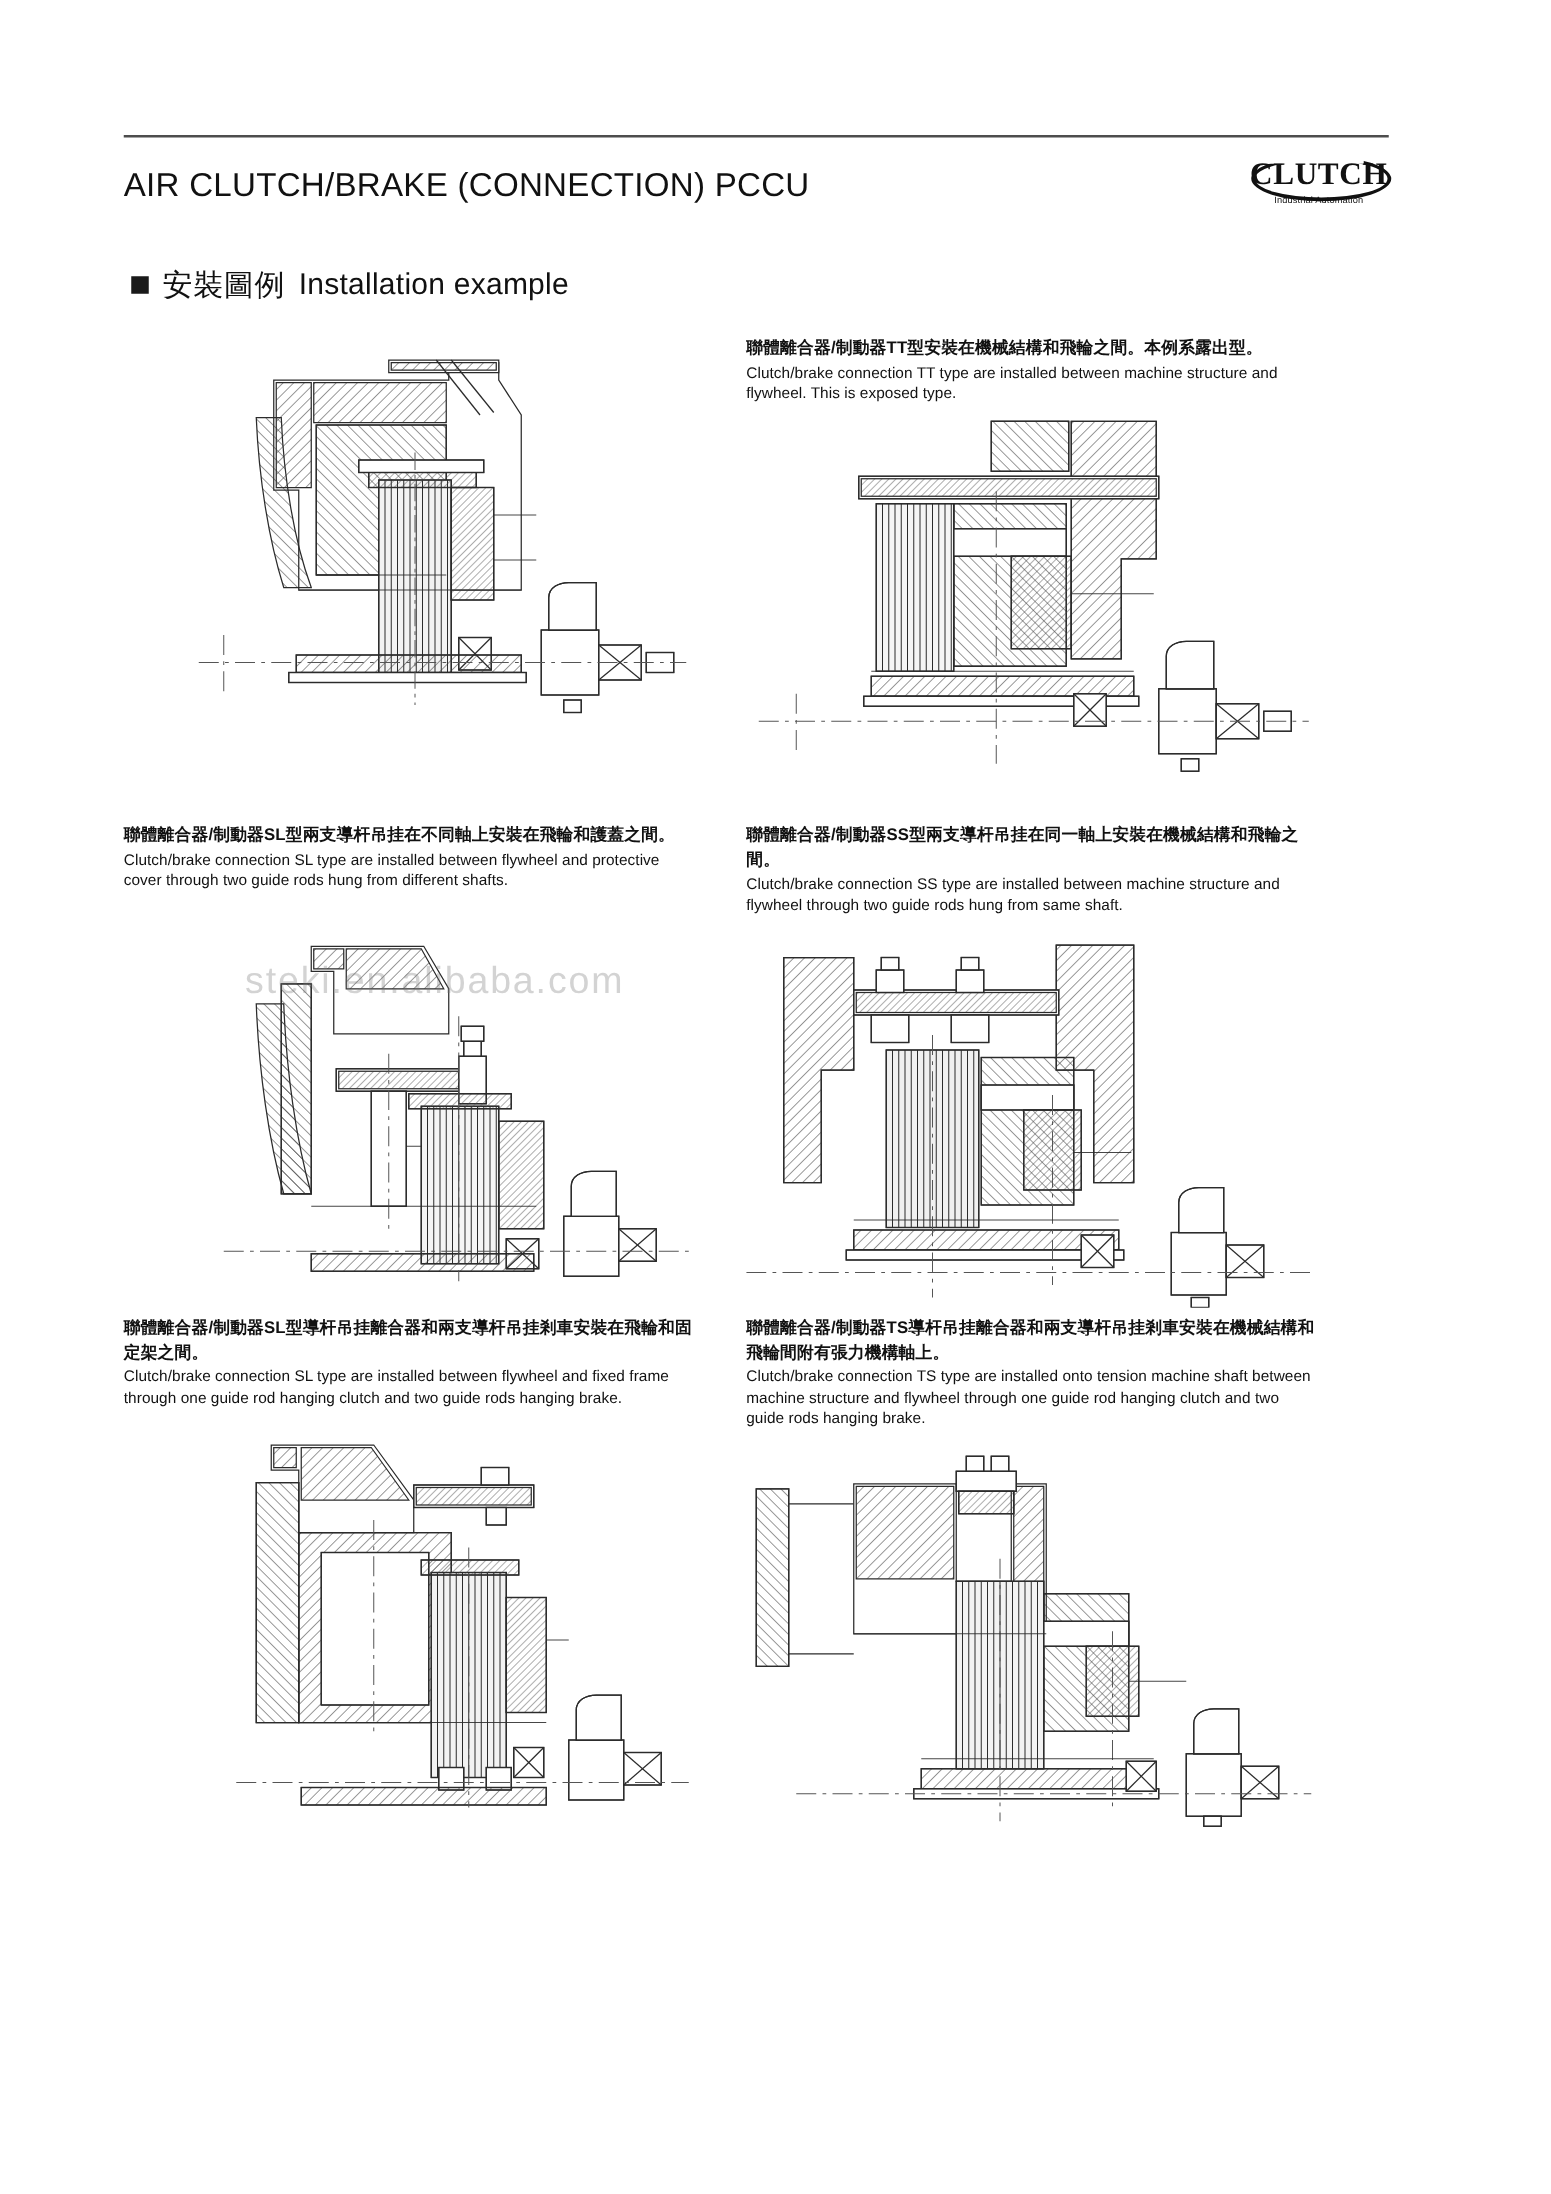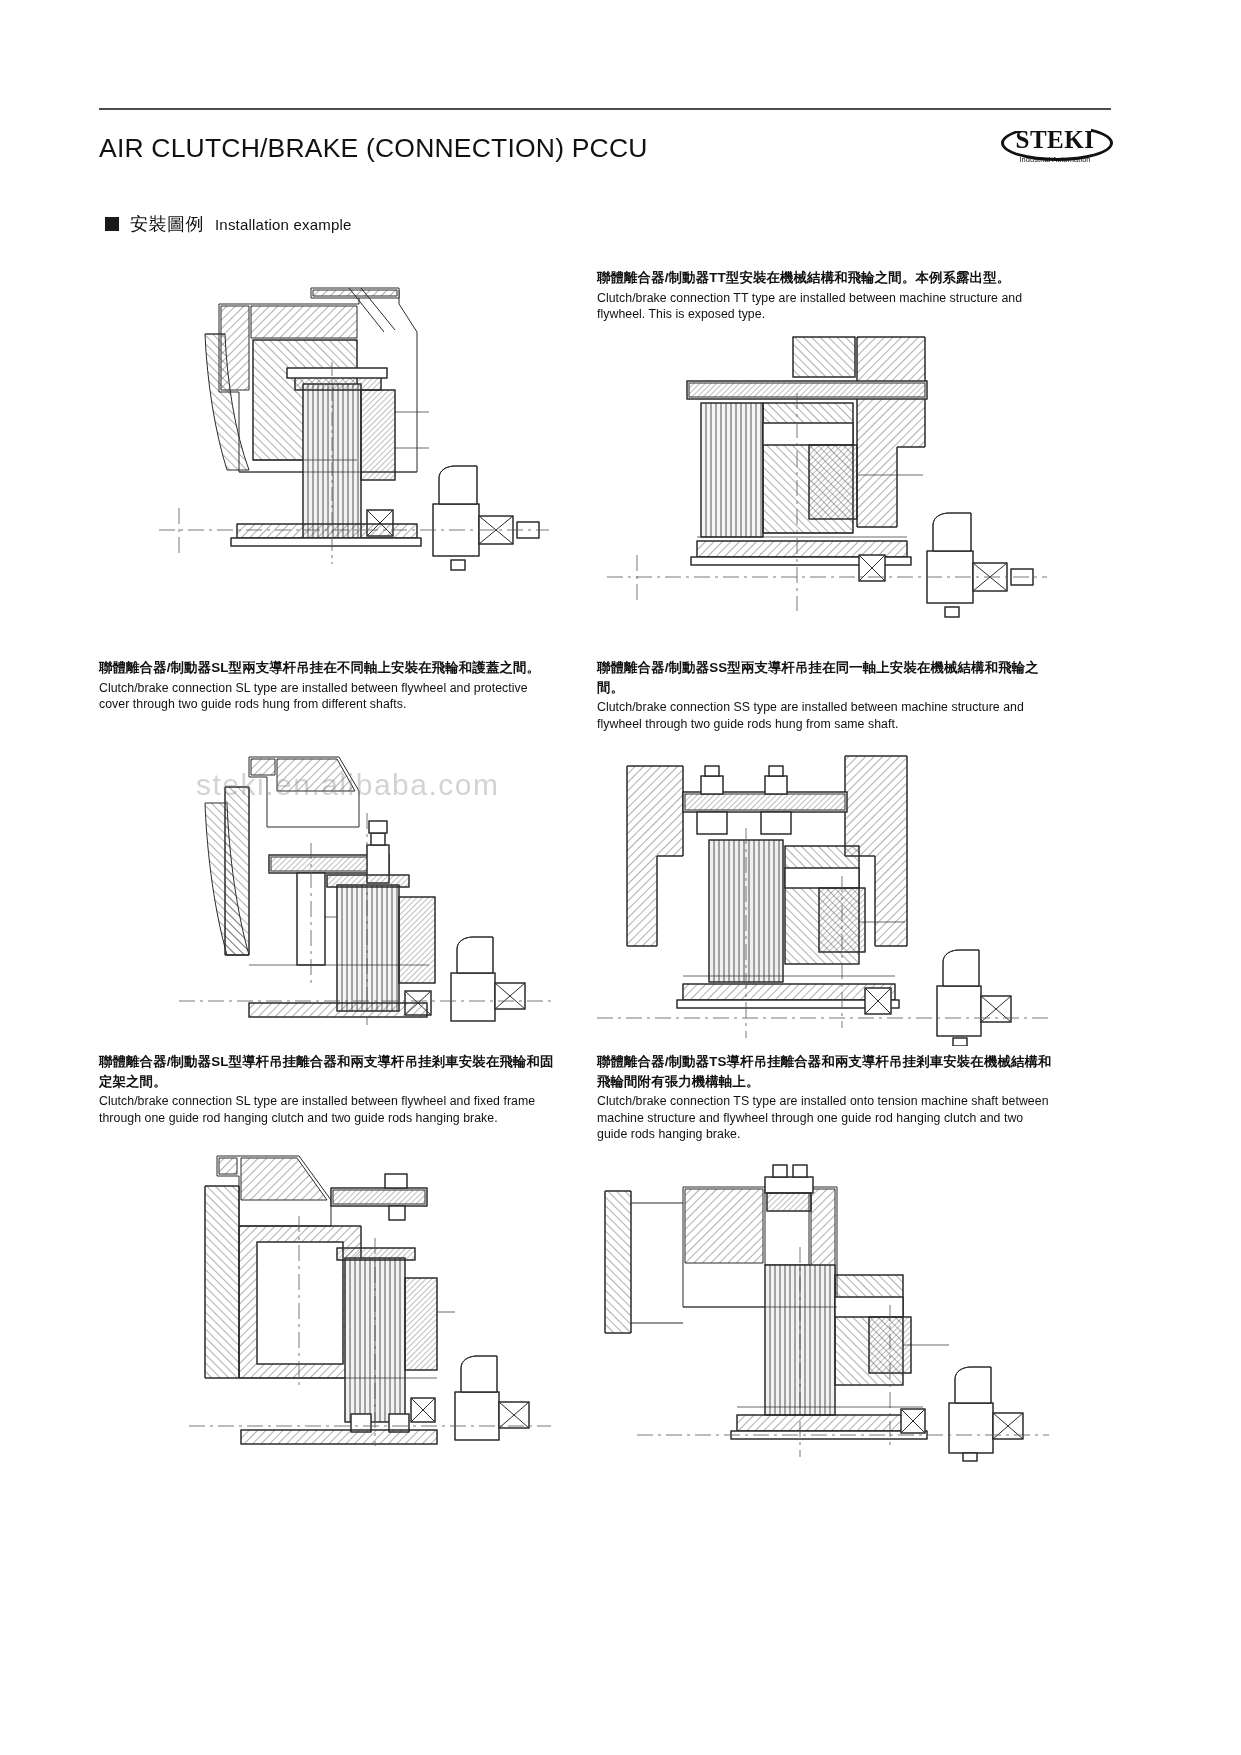--- a/index.html
+++ b/index.html
@@ -106,26 +106,26 @@
     align-items: center;
     gap: 11px;
   }
   .bullet-square {
     width: 14px;
     height: 14px;
     background: #1a1a1a;
     display: inline-block;
   }
   .section-cn {
-    font-size: 18px;
+    font-size: 24px;
     color: #111;
     letter-spacing: 0.5px;
   }
   .section-en {
-    font-size: 15px;
+    font-size: 24px;
     color: #111;
     letter-spacing: 0.2px;
   }
 
   
   .block {
     position: absolute;
     width: 455px;
   }
   .cap-cn {
@@ -191,21 +191,21 @@
 
 <div class="page">
 
   <div class="header">
     <div class="header-rule"></div>
     <div class="header-row">
       <div class="doc-title">AIR CLUTCH/BRAKE (CONNECTION) PCCU</div>
       <div class="logo">
         <div class="logo-ellipse"></div>
         <div class="logo-mask"></div>
-        <div class="logo-text">STEKI</div>
+        <div class="logo-text">CLUTCH</div>
         <div class="logo-tag">Industrial Automation</div>
       </div>
     </div>
   </div>
 
   <div class="section-head">
     <span class="bullet-square"></span>
     <span class="section-cn">安裝圖例</span>
     <span class="section-en">Installation example</span>
   </div>

